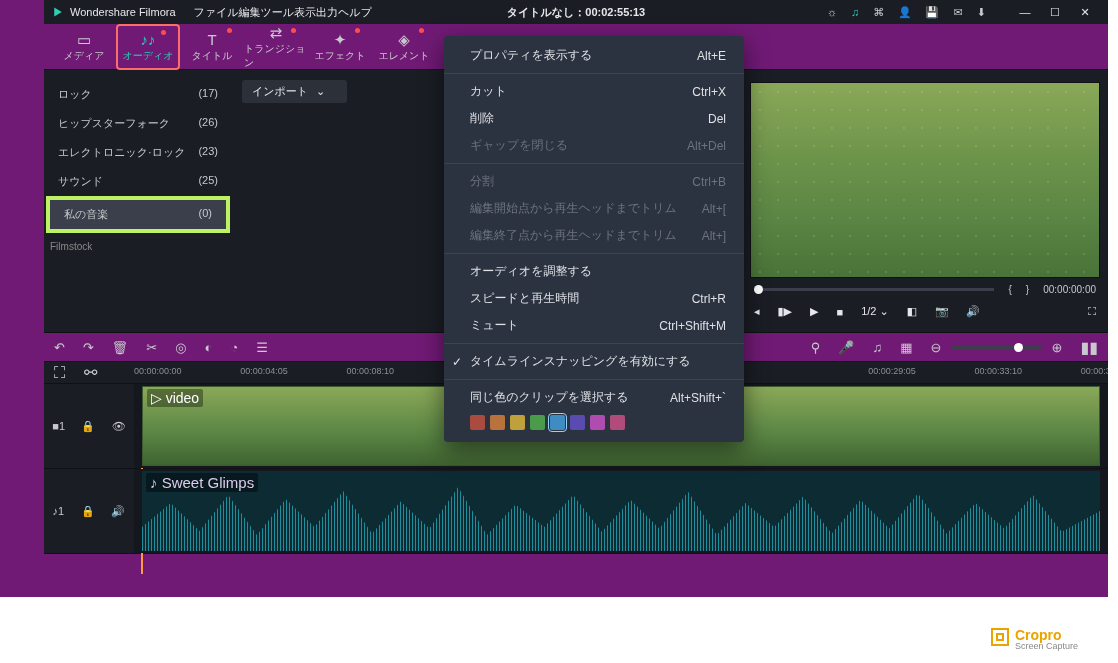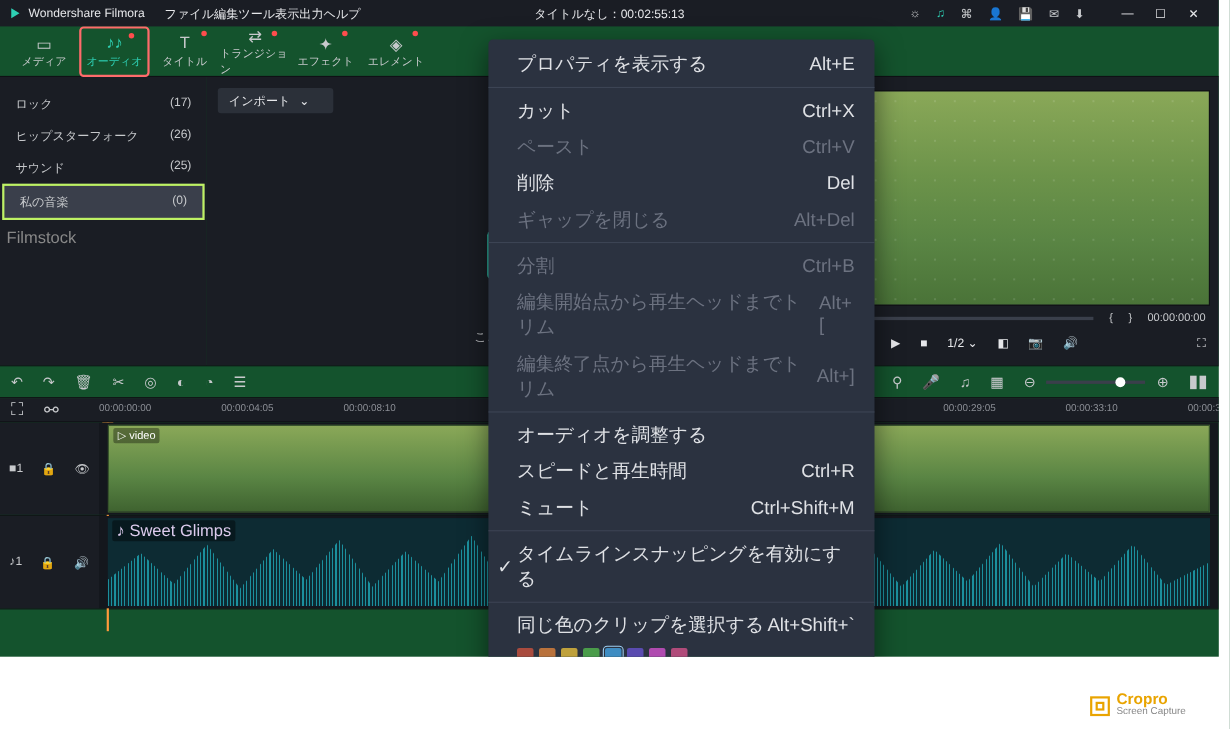--- a/index.html
+++ b/index.html
@@ -1,38 +1,38 @@
 <!DOCTYPE html>
 <html><head>
 <meta charset="utf-8">
 <style>
 * { margin:0; padding:0; box-sizing:border-box; font-family:"Segoe UI","Hiragino Sans","Meiryo",sans-serif; user-select:none; }
 body { background:#fff; width:1118px; height:663px; position:relative; }
-.app { width:1108px; height:597px; background:#14532d; color:#c7c9cc; position:relative; overflow:hidden; }
+.app { width:1108px; height:597px; background:#701a75; color:#c7c9cc; position:relative; overflow:hidden;padding-left:44px; }
 .titlebar { height:24px; display:flex; align-items:center; padding:0 8px; background:#1a1d24; font-size:11px; position:relative; }
 .titlebar .logo { width:12px; height:12px; margin-right:6px; }
 .titlebar .appname { color:#e6e7ea; margin-right:18px; }
 .titlebar .menu { display:flex; }
 .titlebar .menu span { color:#e6e7ea; cursor:default; }
-.titlebar .center { position:absolute; left:50%; transform:translateX(-50%); color:#e6e7ea; }
+.titlebar .center { position:absolute; left:50%; transform:translateX(-50%); color:#e6e7ea;font-weight:bold; }
 .titlebar .right { margin-left:auto; display:flex; gap:14px; align-items:center; }
 .titlebar .syswin { display:flex; gap:0; margin-left:10px; }
 .titlebar .syswin div { width:30px; text-align:center; color:#e6e7ea; }
 .toolbar { height:46px; display:flex; align-items:center; padding:0 8px; border-bottom:1px solid #0f1115; }
 .tool { display:flex; flex-direction:column; align-items:center; justify-content:center; width:64px; height:46px; font-size:10px; color:#c7c9cc; position:relative; }
 .tool .ic { height:18px; display:flex; align-items:center; justify-content:center; font-size:15px; }
 .tool .dot { position:absolute; top:4px; right:12px; width:5px; height:5px; border-radius:50%; background:#ff4d4d; }
 .tool.highlight { border:2px solid #ff6b6b; border-radius:4px; }
 .tool.active { color:#2ed0b4; }
 .main { display:flex; height:262px; }
 .sidebar { width:188px; background:#1a1d24; padding:10px 0 0 0; position:relative; }
 .cat { display:flex; justify-content:space-between; padding:7px 14px; font-size:11px; color:#c7c9cc; }
 .cat.sel { background:#3a3f4b; }
-.cat.boxed { border:2px solid #bef264; margin:0 2px; }
-.filmstock { font-size:15px; color:#888; padding:8px 6px 0 6px; }
+.cat.boxed { border:4px solid #bef264; margin:0 2px; }
+.filmstock { font-size:10px; color:#888; padding:8px 6px 0 6px; }
 .center-area { flex:1; position:relative; background:#1a1d24; padding:10px 0 0 10px; }
 .import-btn { background:#2b3039; color:#e6e7ea; font-size:11px; padding:4px 22px 4px 10px; border-radius:3px; display:inline-flex; align-items:center; gap:8px; }
 .drop-hint { position:absolute; bottom:18px; left:50%; transform:translateX(-50%); font-size:11px; color:#c7c9cc; }
 .drop-ic { position:absolute; bottom:78px; left:50%; transform:translateX(-50%); width:44px; height:44px; background:#2ed0b4; border-radius:4px; }
 .preview { width:366px; background:#1a1d24; position:relative; }
 .preview-frame { margin:12px 8px 0 8px; height:196px; background:linear-gradient(180deg,#8aa858 0%,#6c934a 40%,#5a8544 70%,#4a7338 100%); border:1px solid #0f1115; position:relative; }
 .preview-frame .dots { position:absolute; inset:0; background-image:radial-gradient(rgba(255,255,255,.35) 1px, transparent 1px); background-size:18px 18px; opacity:.35; }
 .pv-bar { display:flex; align-items:center; gap:14px; padding:6px 12px; font-size:10px; color:#c7c9cc; }
 .pv-slider { flex:1; height:3px; background:#3a3f4b; position:relative; }
 .pv-slider .k { width:9px; height:9px; border-radius:50%; background:#fff; position:absolute; left:0; top:-3px; }
@@ -45,34 +45,34 @@
 .ruler { height:22px; display:flex; align-items:center; background:#1a1d24; position:relative; padding-left:90px; border-bottom:1px solid #0f1115; }
 .ruler .marks { position:absolute; left:90px; right:8px; top:0; bottom:0; }
 .tick { position:absolute; top:4px; font-size:9px; color:#8c8f96; white-space:nowrap; }
 .playhead { position:absolute; top:0; width:2px; background:#ff9a3c; }
 .playhead .head { position:absolute; top:-2px; left:-4px; width:10px; height:8px; background:#ff9a3c; border-radius:2px; }
 .tracks { height:190px; position:relative; overflow:hidden; }
 .trk { display:flex; height:85px; border-bottom:1px solid #0f1115; }
 .trk-head { width:90px; display:flex; align-items:center; justify-content:space-around; color:#c7c9cc; font-size:11px; background:#1a1d24; }
 .trk-body { flex:1; background:#14171d; position:relative; }
 .vid-clip { position:absolute; top:2px; bottom:2px; left:8px; right:8px; background:linear-gradient(180deg,#8aa858 0%,#5a8544 60%,#3f6330 100%); border:1px solid #3b5a2e; }
-.vid-clip .lbl { position:absolute; top:2px; left:4px; font-size:10px; color:#fff; background:rgba(0,0,0,.35); padding:1px 4px; border-radius:2px; }
+.vid-clip .lbl { position:absolute; top:2px; left:4px; font-size:14px; color:#fff; background:rgba(0,0,0,.35); padding:1px 4px; border-radius:2px; }
 .aud-clip { position:absolute; top:2px; bottom:2px; left:8px; right:8px; background:#0d2b33; }
 .aud-clip .wave { position:absolute; inset:0; background:repeating-linear-gradient(90deg,#1fa9b8 0 1px, transparent 1px 3px); opacity:.8; clip-path:polygon(0 70%,3% 40%,6% 75%,9% 30%,12% 80%,15% 35%,18% 70%,21% 25%,24% 78%,27% 38%,30% 72%,33% 20%,36% 80%,39% 42%,42% 70%,45% 30%,48% 76%,51% 36%,54% 72%,57% 26%,60% 80%,63% 40%,66% 70%,69% 32%,72% 78%,75% 36%,78% 72%,81% 28%,84% 78%,87% 40%,90% 72%,93% 30%,96% 76%,100% 50%,100% 100%,0 100%); }
 .aud-clip .lbl { position:absolute; top:2px; left:4px; font-size:15px; color:#dce; background:rgba(0,0,0,.4); padding:1px 4px; border-radius:2px; }
 
-.ctx { position:absolute; left:444px; top:36px; width:351px; background:#2b3240; border-radius:4px; padding:6px 0; box-shadow:0 8px 24px rgba(0,0,0,.5); z-index:100; font-size:17px; }
+.ctx { position:absolute; left:444px; top:36px; width:300px; background:#2b3240; border-radius:4px; padding:6px 0; box-shadow:0 8px 24px rgba(0,0,0,.5); z-index:100; font-size:12px; }
 .ctx .row { display:flex; justify-content:space-between; align-items:center; padding:5px 18px 5px 26px; color:#dfe1e5; position:relative; }
 .ctx .row.dis { color:#6c7280; }
 .ctx .sep { height:1px; background:#3c4454; margin:4px 0; }
 .ctx .row .chk { position:absolute; left:8px; }
 .swatches { display:flex; gap:5px; padding:4px 18px 6px 26px; }
 .sw { width:15px; height:15px; border-radius:2px; }
 .sw.sel { outline:1px solid #9ecff2; outline-offset:1px; }
-.watermark { position:absolute; right:40px; bottom:12px; display:flex; align-items:flex-end; gap:6px; }
+.watermark { position:absolute; right:40px; bottom:12px; display:flex; align-items:flex-start; gap:6px; }
 .watermark .sq { width:18px; height:18px; border:2px solid #e9a400; position:relative; }
 .watermark .sq::after { content:""; position:absolute; inset:3px; border:2px solid #e9a400; }
 .wm-txt .t1 { color:#e9a400; font-size:14px; font-weight:600; line-height:1; }
 .wm-txt .t2 { color:#888; font-size:9px; line-height:1; }
 </style>
 </head>
 <body>
 
 <div class="app">
 
@@ -140,20 +140,24 @@
 
   <div class="main">
     <div class="sidebar">
       <div class="cat">
           <span>ロック</span>
           <span>(17)</span>
         </div>
       <div class="cat">
           <span>ヒップスターフォーク</span>
           <span>(26)</span>
+        </div>
+      <div class="cat">
+          <span>エレクトロニック·ロック</span>
+          <span>(23)</span>
         </div>
       <div class="cat">
           <span>サウンド</span>
           <span>(25)</span>
         </div>
       <div class="cat sel boxed">
           <span>私の音楽</span>
           <span>(0)</span>
         </div>
       <div class="filmstock">Filmstock</div>
@@ -263,24 +267,20 @@
   <div class="ctx">
     <div class="row">
         <span>プロパティを表示する</span>
         <span>Alt+E</span>
       </div>
     <div class="sep"></div>
     <div class="row">
         <span>カット</span>
         <span>Ctrl+X</span>
       </div>
-    <div class="row dis">
-        <span>ペースト</span>
-        <span>Ctrl+V</span>
-      </div>
     <div class="row">
         <span>削除</span>
         <span>Del</span>
       </div>
     <div class="row dis">
         <span>ギャップを閉じる</span>
         <span>Alt+Del</span>
       </div>
     <div class="sep"></div>
     <div class="row dis">

